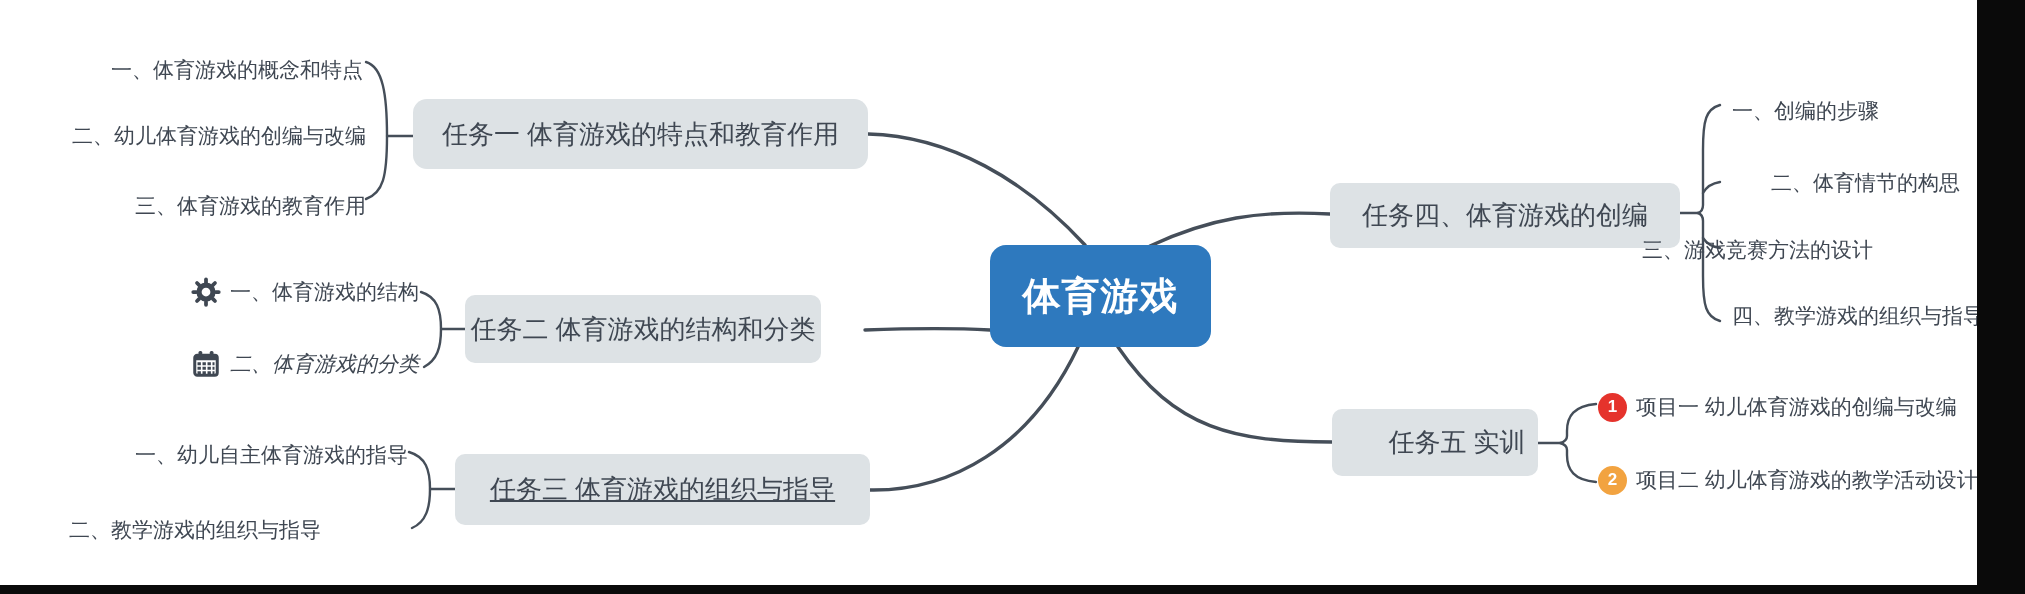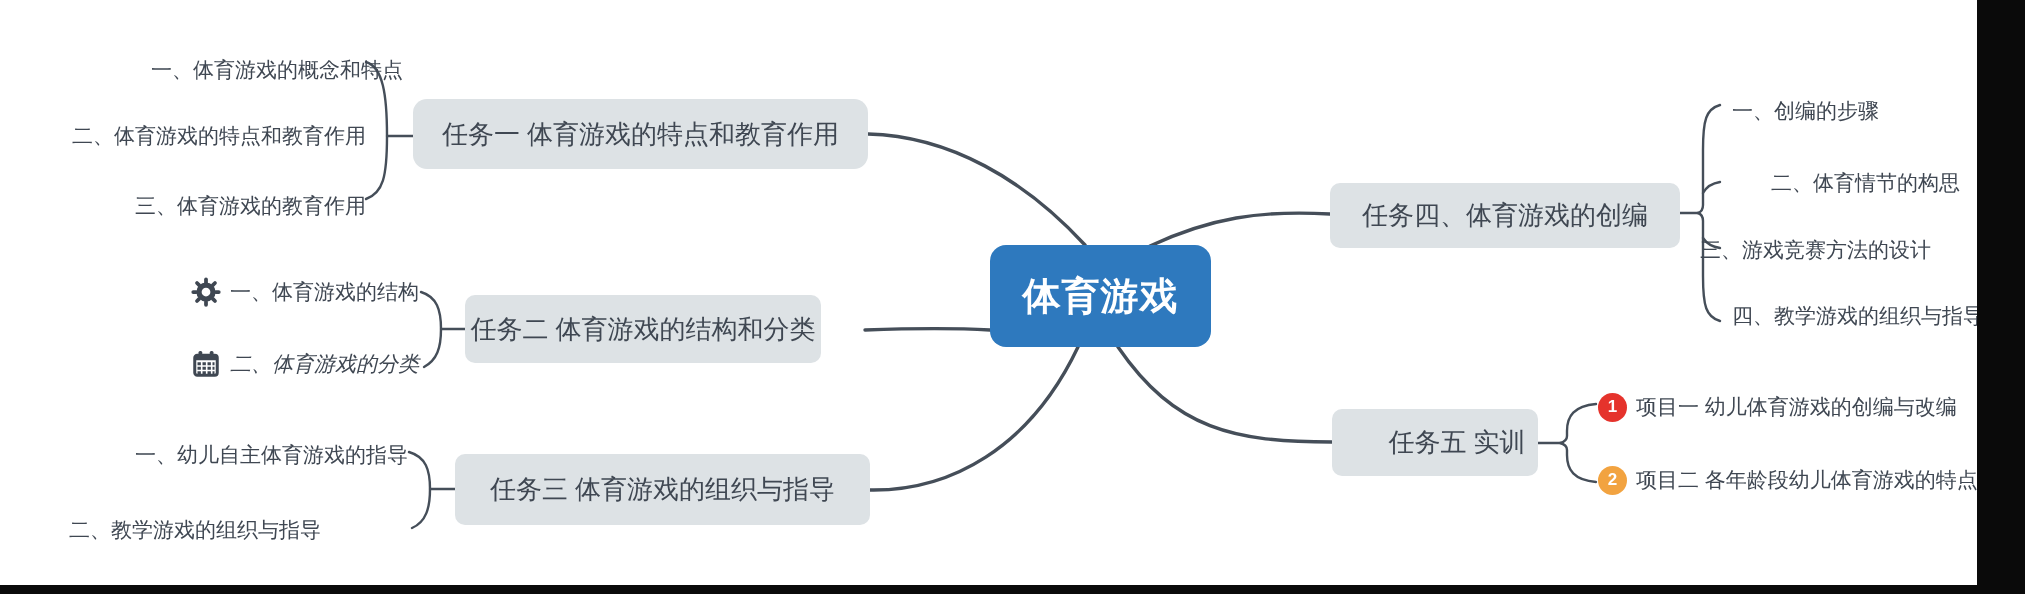--- a/index.html
+++ b/index.html
@@ -23,39 +23,39 @@
   .icon-fill{fill:var(--text,#434c56);}
 
   .badge{width:29px;height:29px;border-radius:50%;color:#fff;font-size:17px;font-weight:bold;
          display:inline-flex;align-items:center;justify-content:center;flex:0 0 auto;}
   .badge.b1{background:var(--badge1,#e5332c);}
   .badge.b2{background:var(--badge2,#f2a340);}
 
   
   .t1{left:413px;top:99px;width:455px;height:70px;border-radius:14px;}
   .t2{left:465px;top:295px;width:356px;height:68px;}
-  .t3{left:455px;top:454px;width:415px;height:71px;}
+  .t3{left:455px;top:454px;width:415px;height:71px;text-decoration:underline;}
   .t4{left:1330px;top:183px;width:350px;height:65px;}
   .t5{left:1332px;top:409px;width:206px;height:67px;padding-left:44px;}
   .troot{left:990px;top:245px;width:221px;height:102px;}
 
   
-  .g1c1{right:1622px;top:54px;text-align:right;}
+  .g1c1{right:1662px;top:54px;text-align:right;}
   .g1c2{right:1659px;top:120px;}
   .g1c3{right:1659px;top:190px;}
   
   .g2c1{right:1606px;top:276px;}
   .g2c2{right:1606px;top:348px;font-style:italic;}
   
   .g3c1{right:1617px;top:439px;}
   .g3c2{right:1704px;top:514px;}
   
   .g4c1{left:1732px;top:95px;}
   .g4c2{left:1771px;top:167px;text-align:center;}
-  .g4c3{left:1700px;top:234px;}
+  .g4c3{left:1642px;top:234px;}
   .g4c4{left:1732px;top:300px;}
   
   .g5c1{left:1598px;top:391px;}
   .g5c2{left:1598px;top:464px;}
 
   .bar{position:absolute;z-index:10;background:#0a0a0a;}
   .bar-right{left:1977px;top:0;width:48px;height:594px;}
   .bar-bottom{left:0;top:585px;width:2025px;height:9px;}
 </style>
 </head>
@@ -106,21 +106,21 @@
     <span>任务四、体育游戏的创编</span>
   </div>
   <div class="node task t5">
     <span>任务五  实训</span>
   </div>
 
   <div class="leaf g1c1">
     <span>一、体育游戏的概念和特点</span>
   </div>
   <div class="leaf g1c2">
-    <span>二、体育游戏的特点和教育作用</span>
+    <span>二、幼儿体育游戏的创编与改编</span>
   </div>
   <div class="leaf g1c3">
     <span>三、体育游戏的教育作用</span>
   </div>
 
   <div class="leaf g2c1">
     <span class="ico">
       <svg viewBox="0 0 24 24" width="30" height="30">
         <g class="icon-stroke" stroke-width="3" stroke-linecap="round">
           <line x1="12" y1="1.8" x2="12" y2="4.2"></line>
@@ -182,18 +182,18 @@
   <div class="leaf g4c4">
     <span>四、教学游戏的组织与指导</span>
   </div>
 
   <div class="leaf g5c1">
     <span class="badge b1">1</span>
     <span>项目一 幼儿体育游戏的创编与改编</span>
   </div>
   <div class="leaf g5c2">
     <span class="badge b2">2</span>
-    <span>项目二 各年龄段幼儿体育游戏的特点</span>
+    <span>项目二 幼儿体育游戏的教学活动设计</span>
   </div>
 
   <div class="bar bar-right"></div>
   <div class="bar bar-bottom"></div>
 </div>
 
 </body></html>

